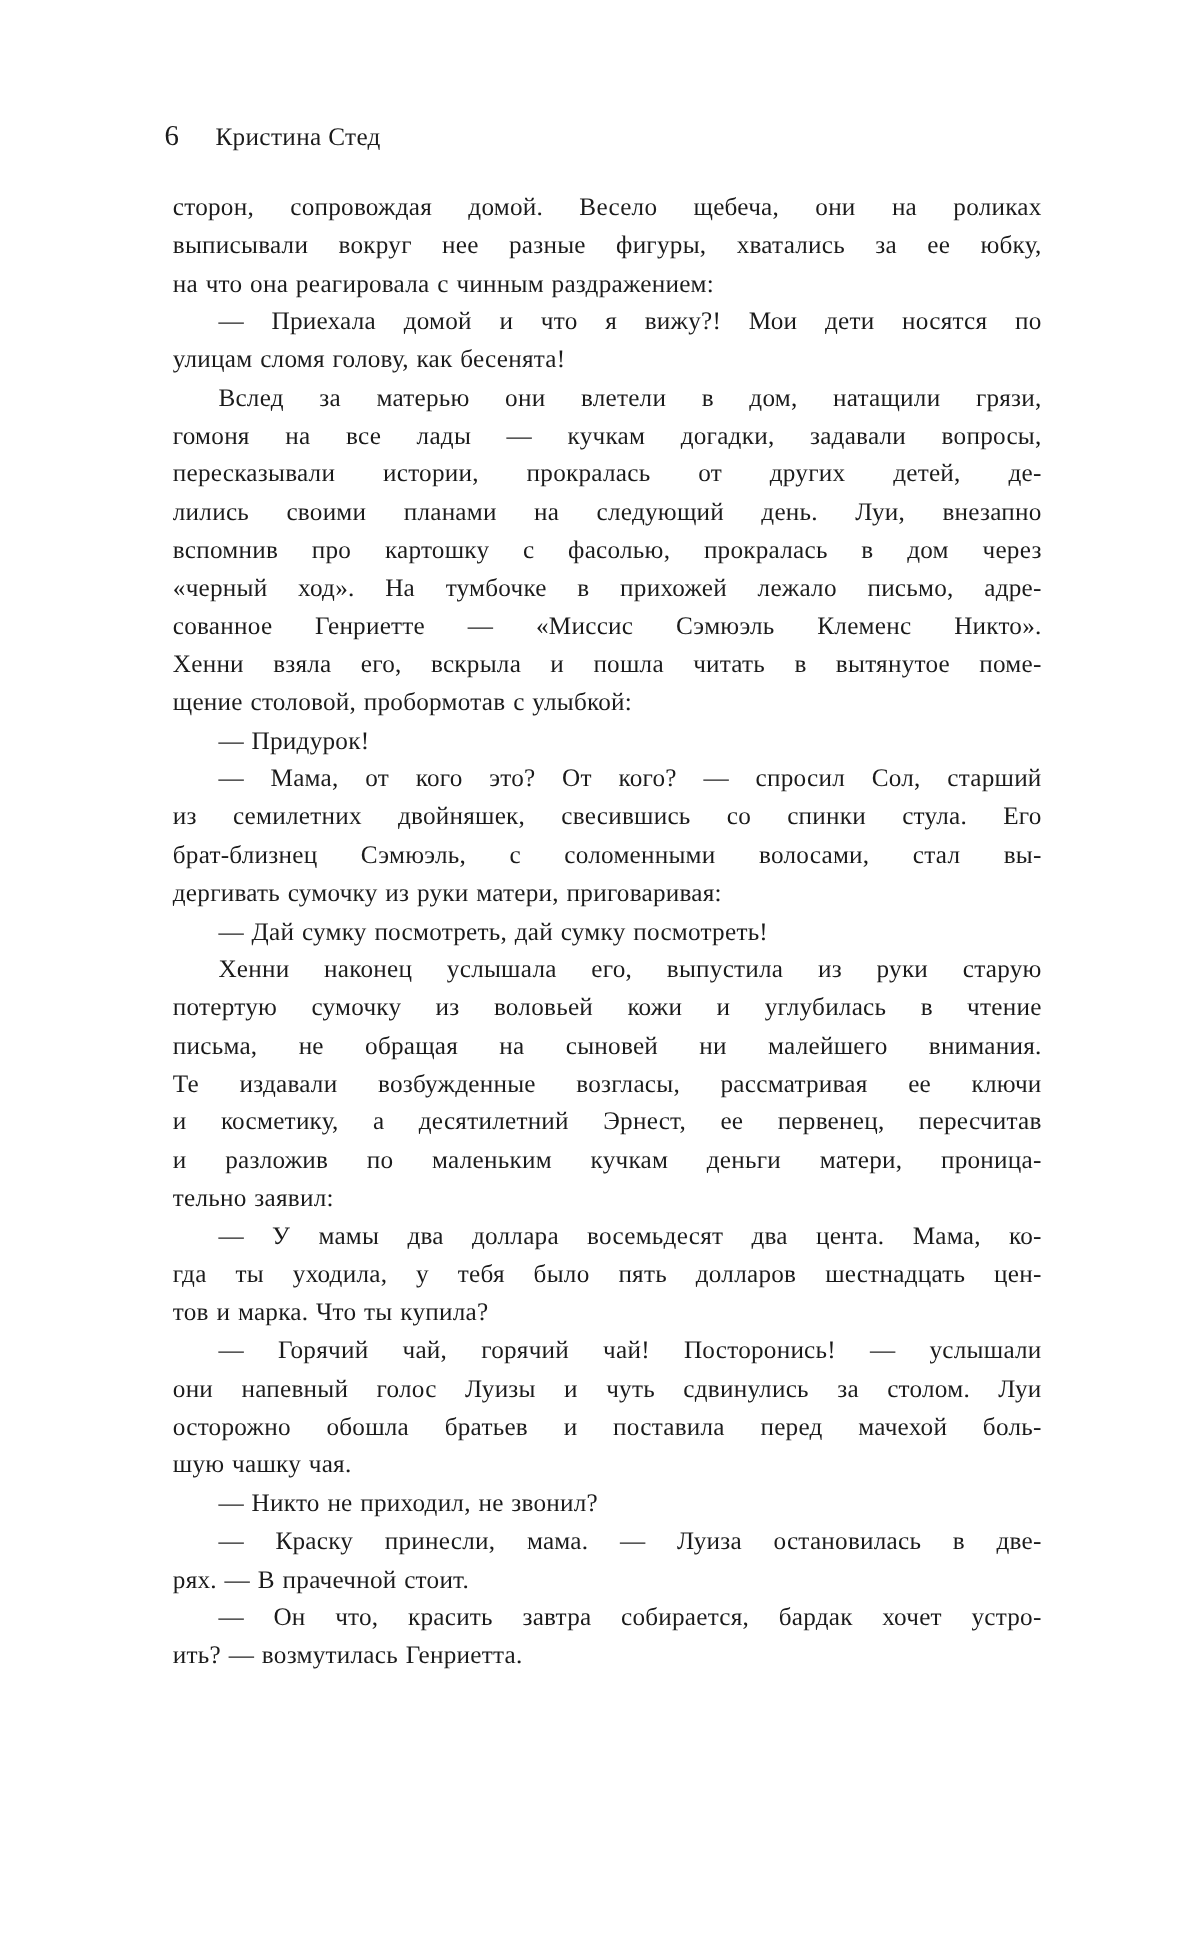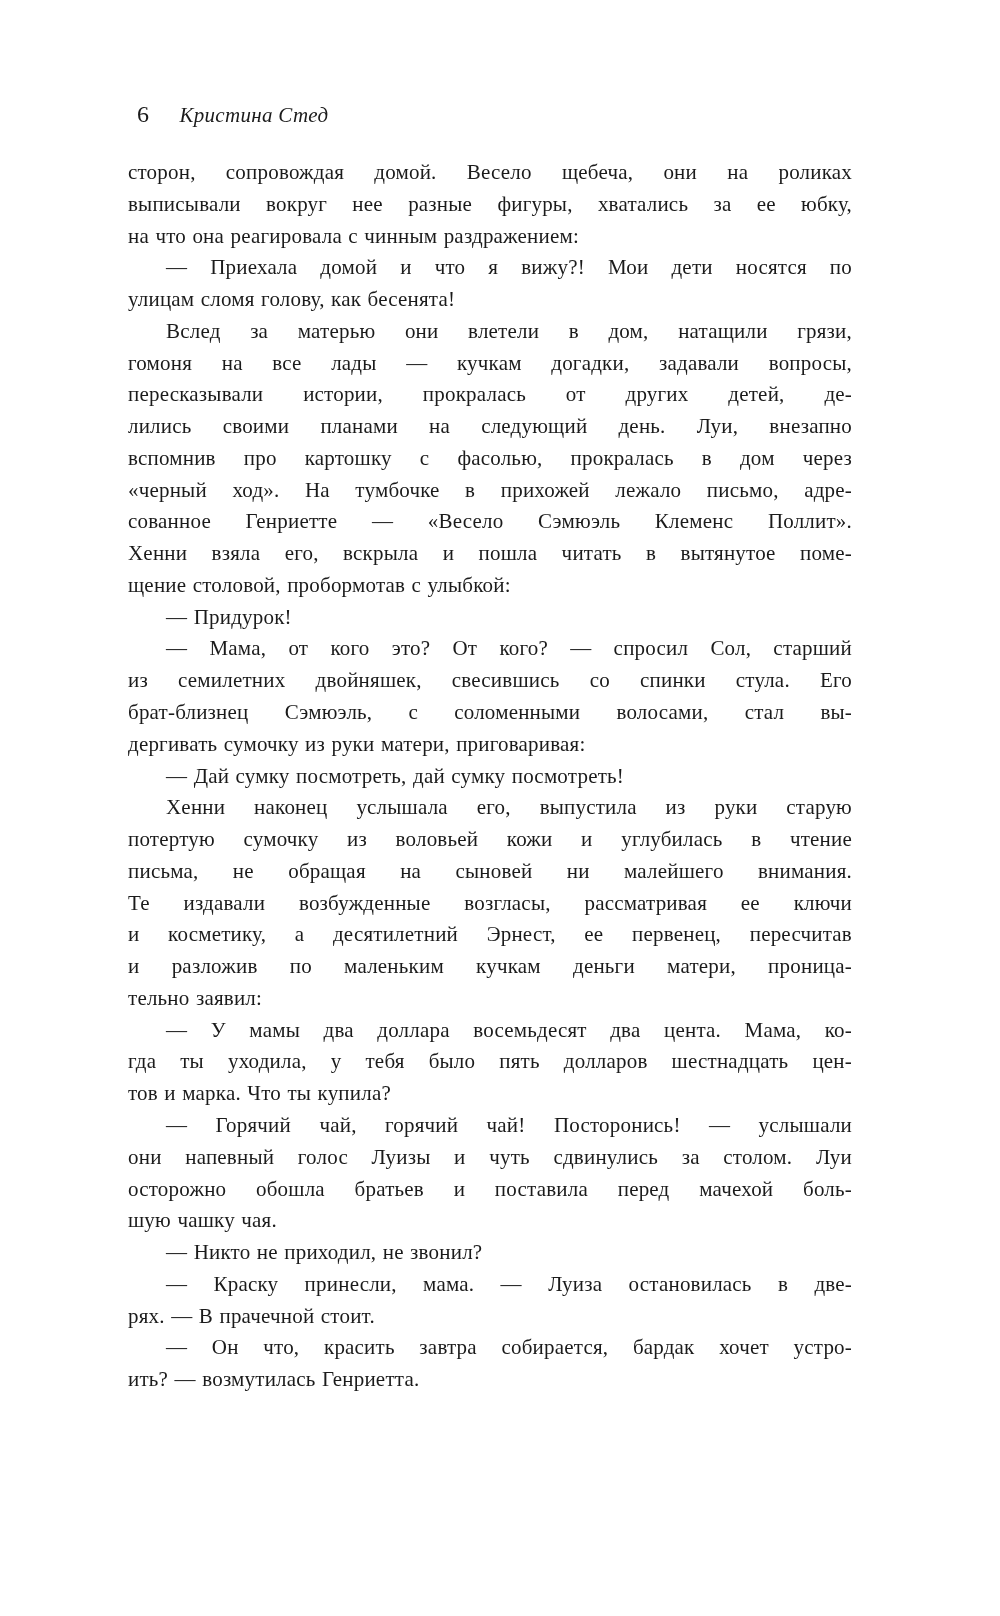--- a/index.html
+++ b/index.html
@@ -23,28 +23,27 @@
     top: 101px;
     width: 724px;
     display: flex;
     align-items: baseline;
   }
   .page-number {
     font-size: 24px;
     letter-spacing: 0.5px;
   }
   .running-title {
-    font-style: italic;
     font-size: 21px;
     margin-left: 30px;
     letter-spacing: 0.3px;
   }
   .body-text {
     position: absolute;
-    left: 128px;
+    left: 144px;
     top: 157px;
     width: 724px;
     font-size: 21px;
   }
   .paragraph {
     margin: 0;
     padding: 0;
   }
   .line {
     line-height: 31.77px;
@@ -82,21 +81,21 @@
         <div class="line indent">— Приехала домой и что я вижу?! Мои дети носятся по</div>
         <div class="line last">улицам сломя голову, как бесенята!</div>
       </div>
       <div class="paragraph">
         <div class="line indent">Вслед за матерью они влетели в дом, натащили грязи,</div>
         <div class="line">гомоня на все лады — кучкам догадки, задавали вопросы,</div>
         <div class="line">пересказывали истории, прокралась от других детей, де-</div>
         <div class="line">лились своими планами на следующий день. Луи, внезапно</div>
         <div class="line">вспомнив про картошку с фасолью, прокралась в дом через</div>
         <div class="line">«черный ход». На тумбочке в прихожей лежало письмо, адре-</div>
-        <div class="line">сованное Генриетте — «Весело Сэмюэль Клеменс Поллит».</div>
+        <div class="line">сованное Генриетте — «Миссис Сэмюэль Клеменс Никто».</div>
         <div class="line">Хенни взяла его, вскрыла и пошла читать в вытянутое поме-</div>
         <div class="line last">щение столовой, пробормотав с улыбкой:</div>
       </div>
       <div class="paragraph">
         <div class="line last indent">— Придурок!</div>
       </div>
       <div class="paragraph">
         <div class="line indent">— Мама, от кого это? От кого? — спросил Сол, старший</div>
         <div class="line">из семилетних двойняшек, свесившись со спинки стула. Его</div>
         <div class="line">брат-близнец Сэмюэль, с соломенными волосами, стал вы-</div>

